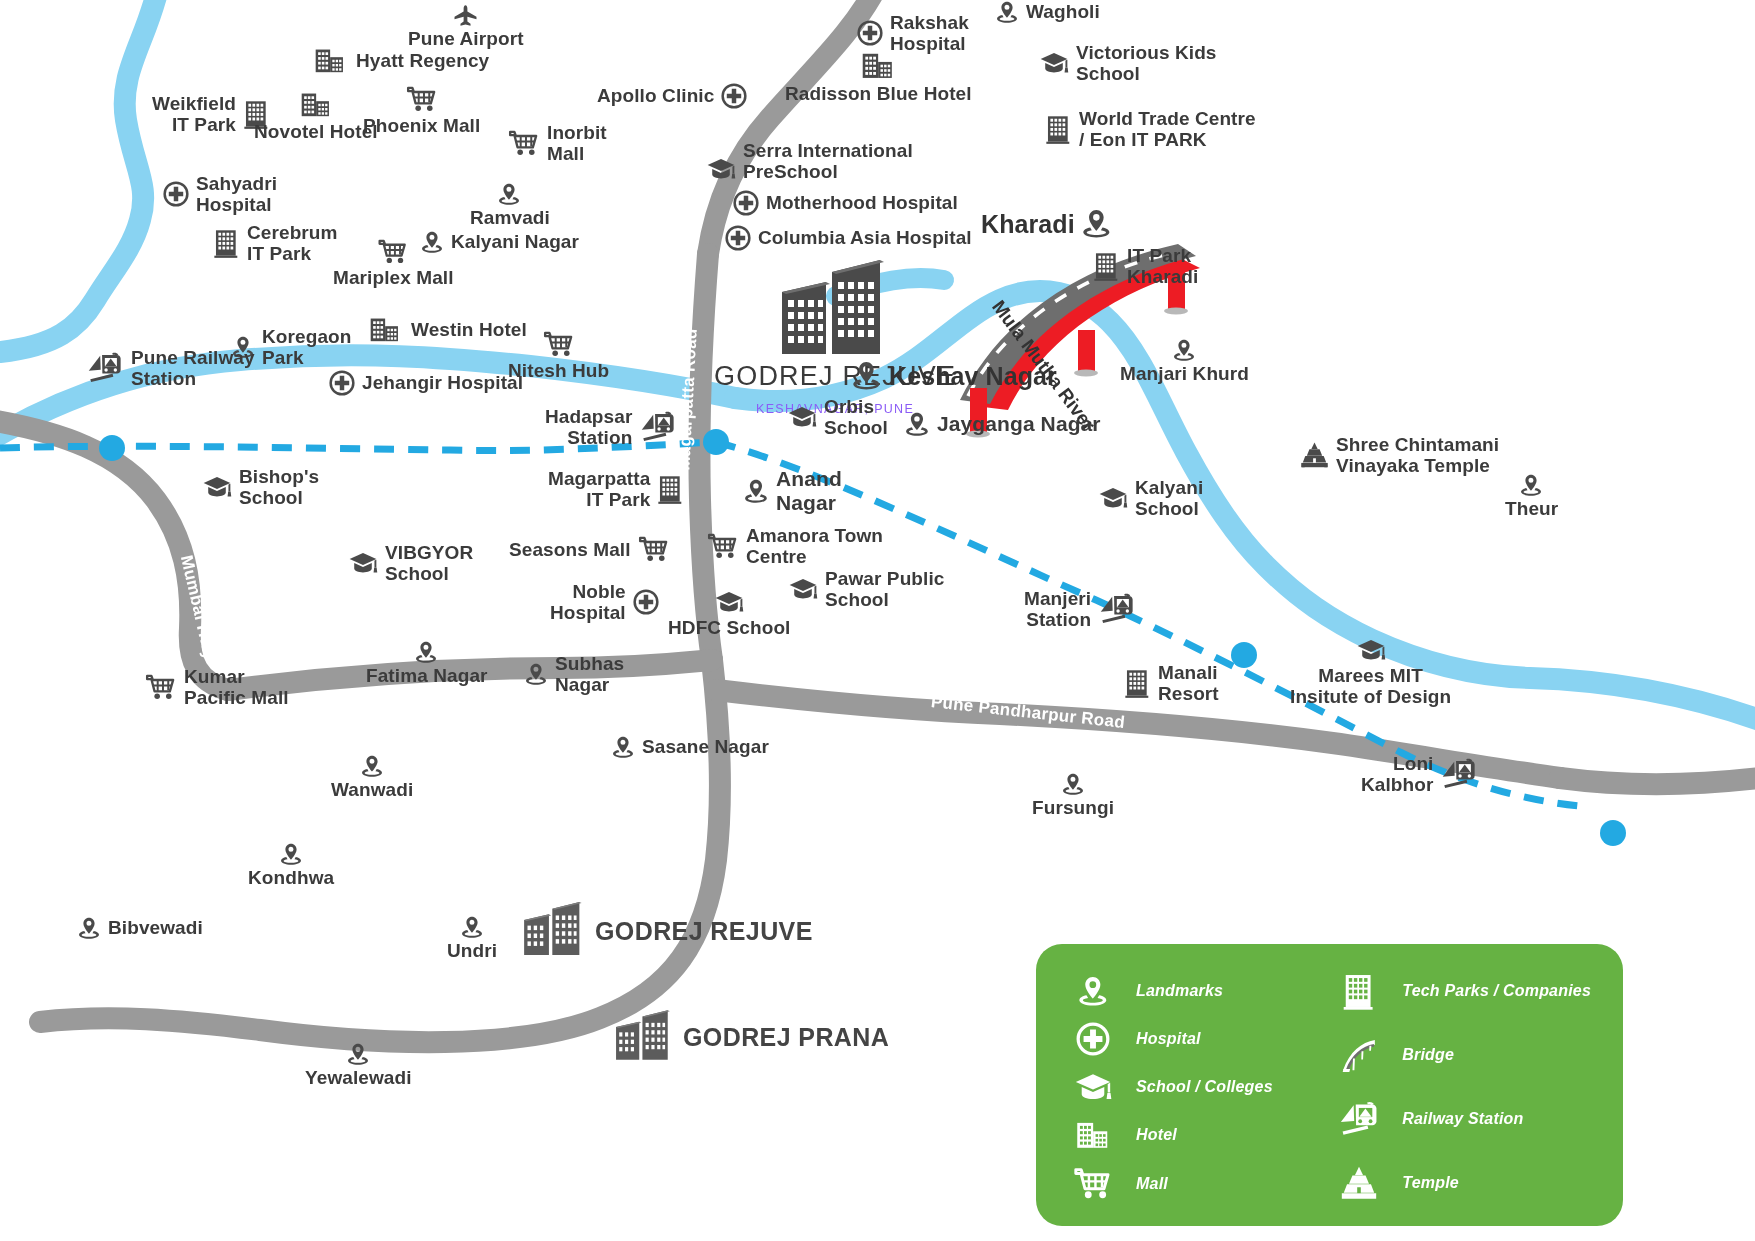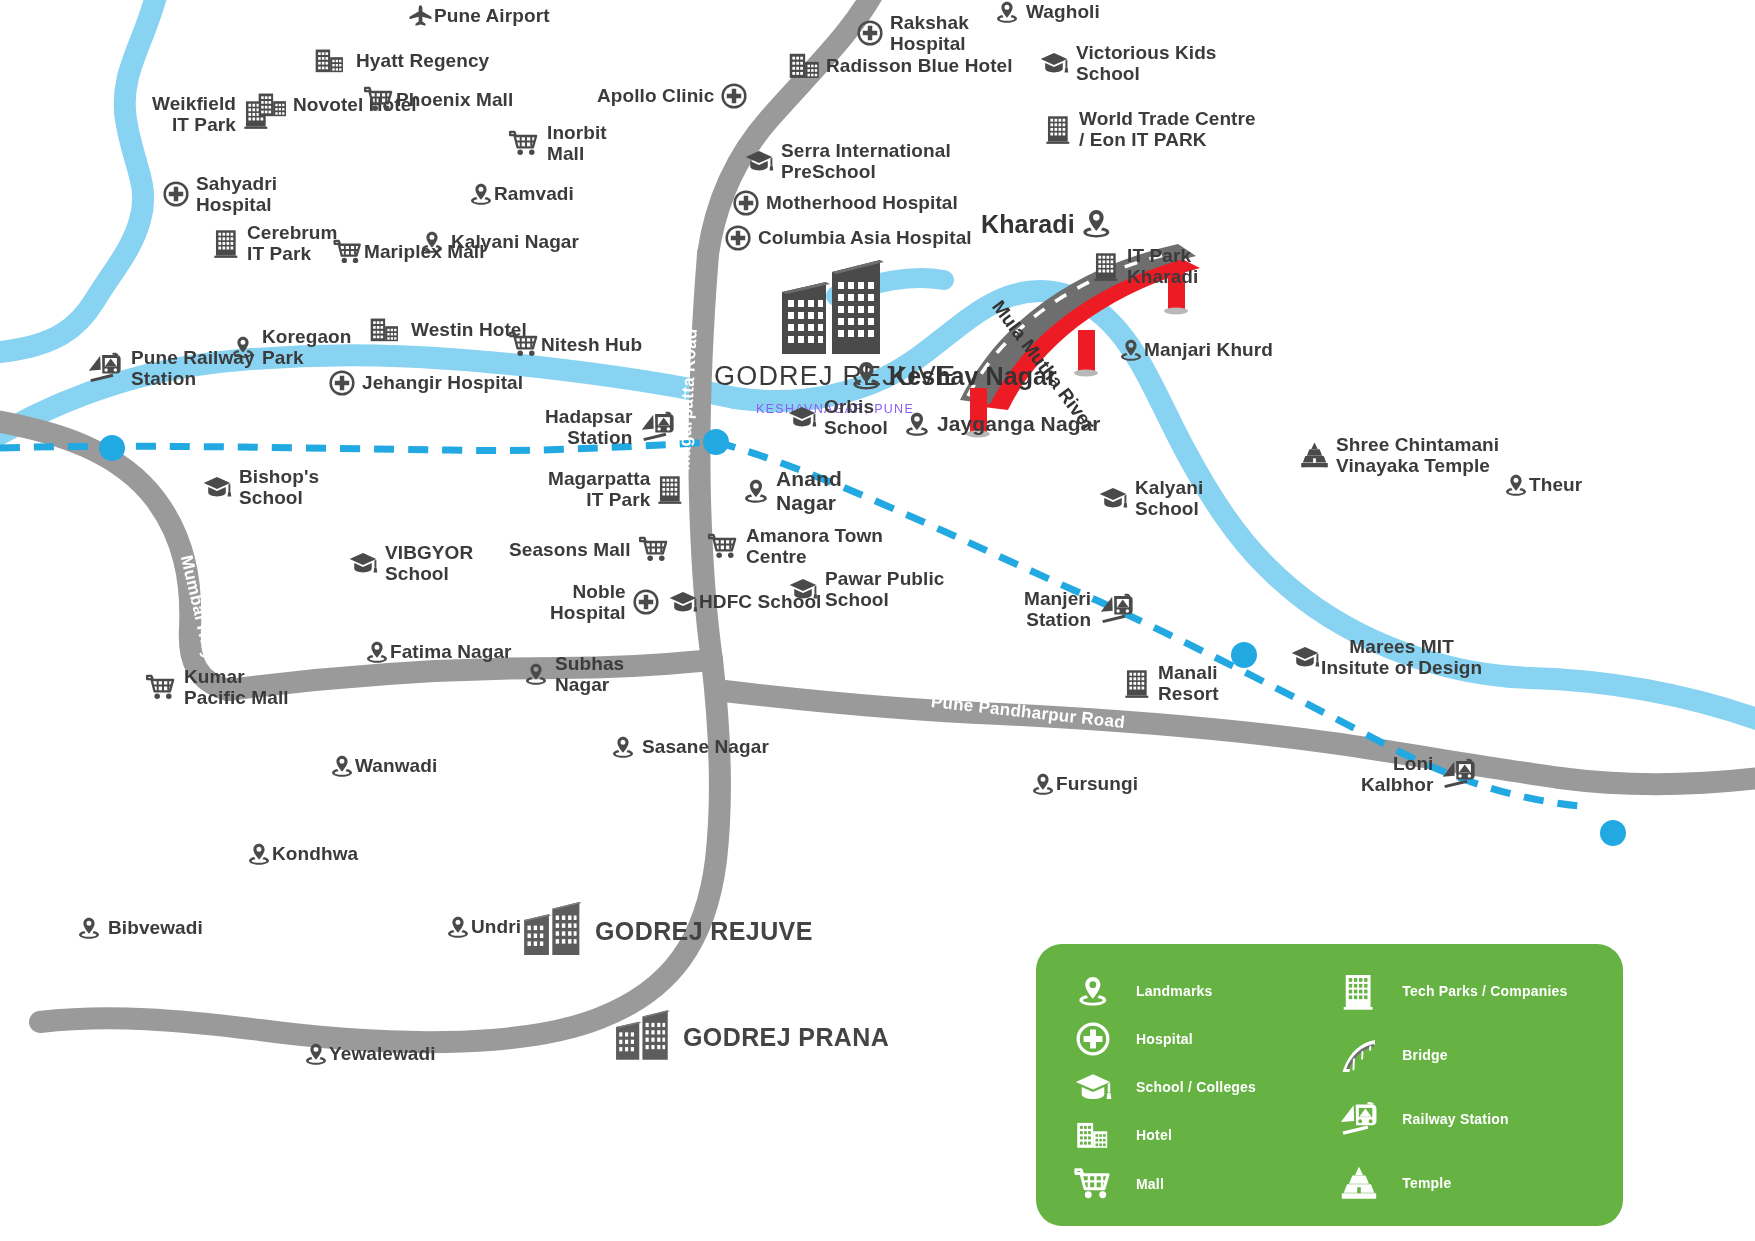--- a/index.html
+++ b/index.html
@@ -29,21 +29,21 @@
     align-items: center;
     gap: 7px;
     white-space: nowrap;
     color: #3b3b3b;
     font-size: 19px;
     font-weight: 700;
     line-height: 1.12;
     letter-spacing: .1px;
   }
   .poi.stack {
-    flex-direction: row;
+    flex-direction: column;
     gap: 1px;
     align-items: center;
   }
   .poi.rev { flex-direction: row-reverse; }
   .poi .lbl { display: block; }
   .poi .lbl.c { text-align: center; }
   .poi .lbl.r { text-align: right; }
   .poi .ico {
     flex: 0 0 auto;
     display: inline-block;
@@ -145,24 +145,25 @@
   }
   #legend .row .lgico {
     flex: 0 0 46px;
     display: flex;
     align-items: center;
     justify-content: center;
     line-height: 0;
   }
   #legend .row .lgtxt {
     color: #ffffff;
-    font-size: 14px;
+    font-size: 16px;
     font-weight: 700;
     letter-spacing: .2px;
     white-space: nowrap;
+    font-style: italic;
   }
 </style>
 </head>
 <body>
 
 <div id="map-root">
 
   <svg id="map-svg" viewBox="0 0 1755 1241">
     <defs>
       <g id="icon-landmark">
@@ -569,21 +570,21 @@
     <span class="lbl">Kalyani Nagar</span>
   </div>
 
   <div class="poi stack" style="left:333px; top:238px;">
     <span class="ico"><svg width="30" height="28" viewBox="0 0 23 22" fill="#4a4a4a">
           <use href="#icon-mall"></use>
         </svg></span>
     <span class="lbl c">Mariplex Mall</span>
   </div>
 
-  <div class="poi" style="left:744px; top:140px;">
+  <div class="poi" style="left:706px; top:140px;align-items:flex-end;">
     <span class="ico"><svg width="30" height="28" viewBox="0 0 23 22" fill="#4a4a4a">
           <use href="#icon-school"></use>
         </svg></span>
     <span class="lbl">Serra International<br>PreSchool</span>
   </div>
 
   <div class="poi" style="left:733px; top:190px;">
     <span class="ico"><svg width="26" height="26" viewBox="0 0 22 22" fill="#4a4a4a">
           <use href="#icon-hospital"></use>
         </svg></span>

